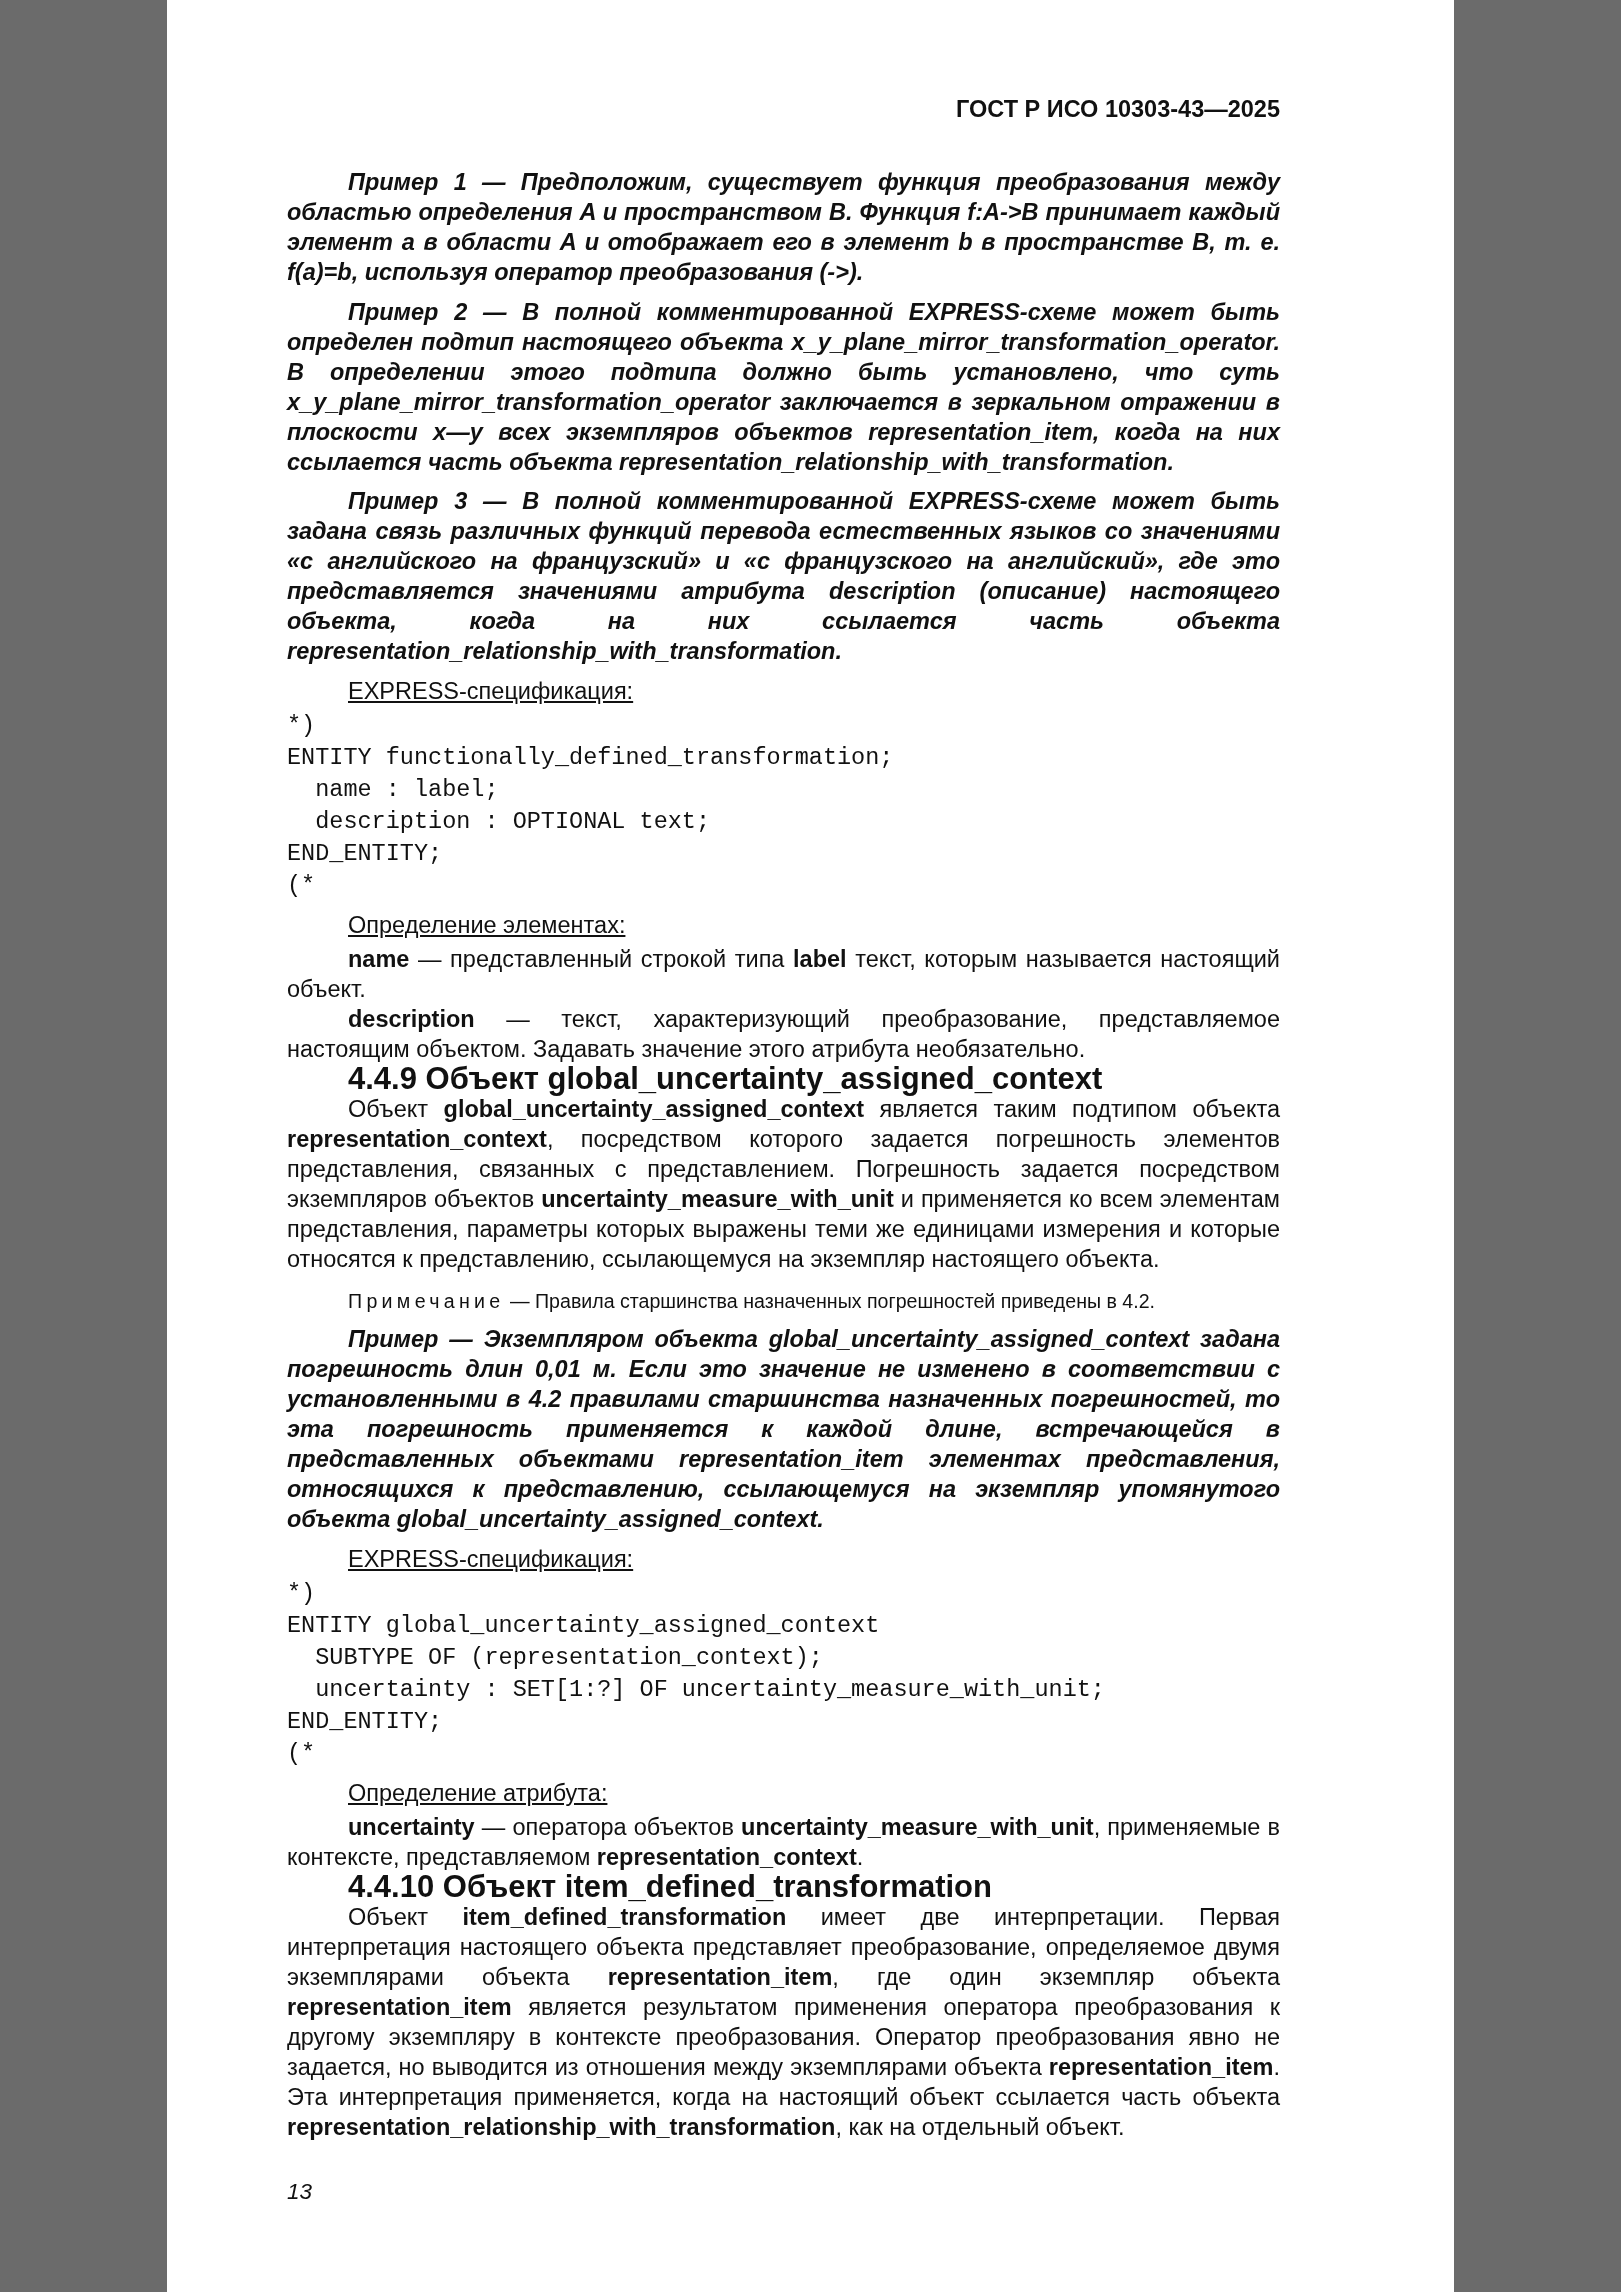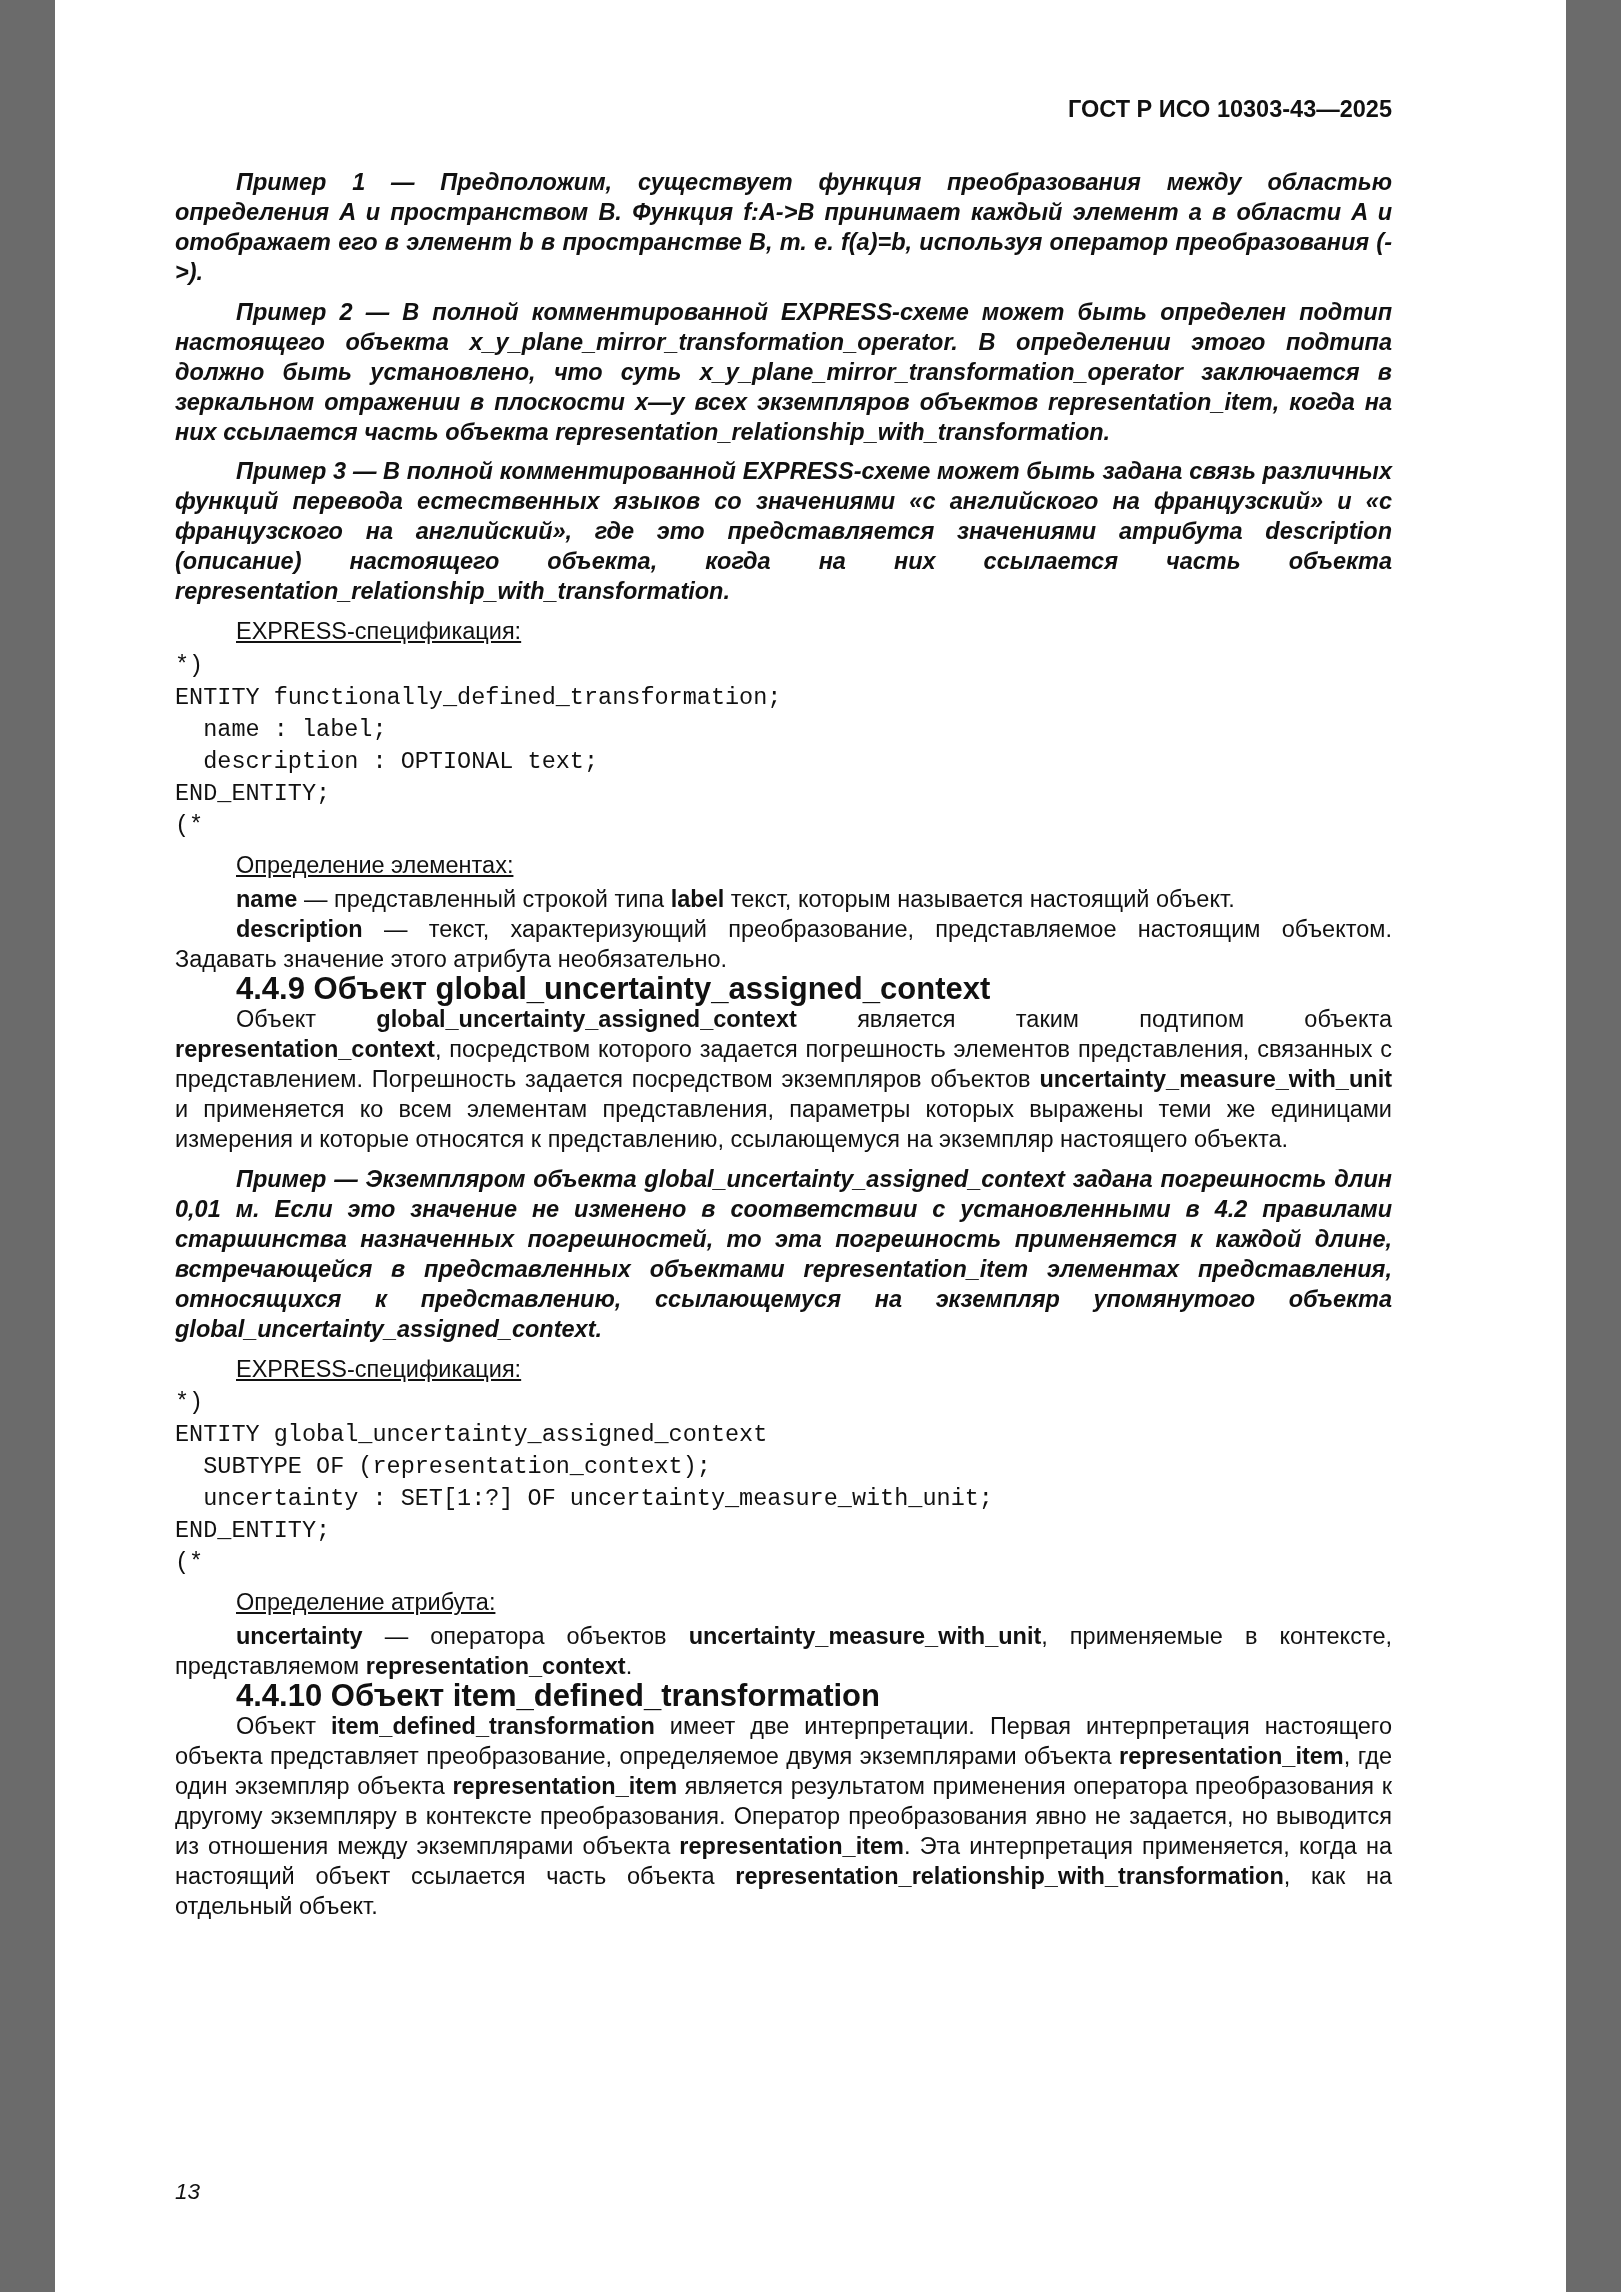--- a/index.html
+++ b/index.html
@@ -1,17 +1,17 @@
 <!DOCTYPE html>
 <html lang="ru"><head>
 <meta charset="utf-8">
 <style>
   html,body{margin:0;padding:0;background:#6b6b6b;}
   .page{
-    width:1511px;
+    width:1287px;
     height:2293px;
     box-sizing:border-box;
     margin:0 auto;
     background:#ffffff;
     color:#111;
     padding:94px 174px 86px 120px;
     display:flex;
     flex-direction:column;
     font-family:"Liberation Sans", sans-serif;
     font-size:23.5px;
@@ -93,20 +93,21 @@
   description : OPTIONAL text;
 END_ENTITY;
 (*</pre>
 
     <p class="subhead"><span>Определение элементах:</span></p>
     <p class="para"><span class="seg-b">name</span><span> — представленный строкой типа </span><span class="seg-b">label</span><span> текст, которым называется настоящий объект.</span></p>
     <p class="para"><span class="seg-b">description</span><span> — текст, характеризующий преобразование, представляемое настоящим объектом. Задавать значение этого атрибута необязательно.</span></p>
 
     <h3 class="section-heading">4.4.9 Объект global_uncertainty_assigned_context</h3>
     <p class="para"><span>Объект </span><span class="seg-b">global_uncertainty_assigned_context</span><span> является таким подтипом объекта </span><span class="seg-b">representation_context</span><span>, посредством которого задается погрешность элементов представления, связанных с представлением. Погрешность задается посредством экземпляров объектов </span><span class="seg-b">uncertainty_measure_with_unit</span><span> и применяется ко всем элементам представления, параметры которых выражены теми же единицами измерения и которые относятся к представлению, ссылающемуся на экземпляр настоящего объекта.</span></p>
+    <p class="note"><span class="seg-sp">Примечание</span><span> — Правила старшинства назначенных погрешностей приведены в 4.2.</span></p>
     <p class="example">Пример — Экземпляром объекта global_uncertainty_assigned_context задана погрешность длин 0,01 м. Если это значение не изменено в соответствии с установленными в 4.2 правилами старшинства назначенных погрешностей, то эта погрешность применяется к каждой длине, встречающейся в представленных объектами representation_item элементах представления, относящихся к представлению, ссылающемуся на экземпляр упомянутого объекта global_uncertainty_assigned_context.</p>
 
     <p class="subhead"><span>EXPRESS-спецификация:</span></p>
     <pre class="code">*)
 ENTITY global_uncertainty_assigned_context
   SUBTYPE OF (representation_context);
   uncertainty : SET[1:?] OF uncertainty_measure_with_unit;
 END_ENTITY;
 (*</pre>
 

